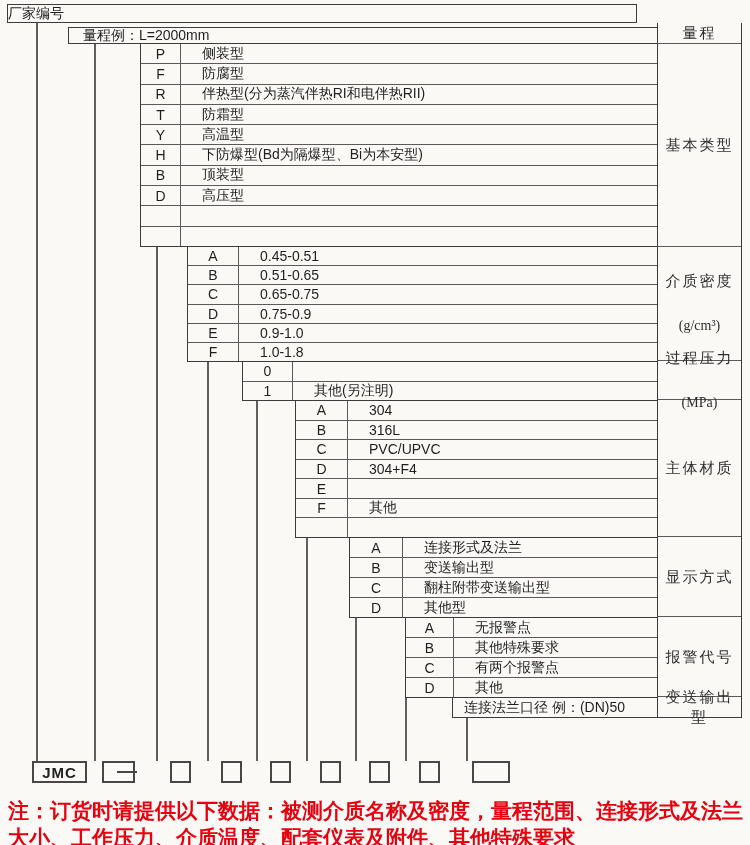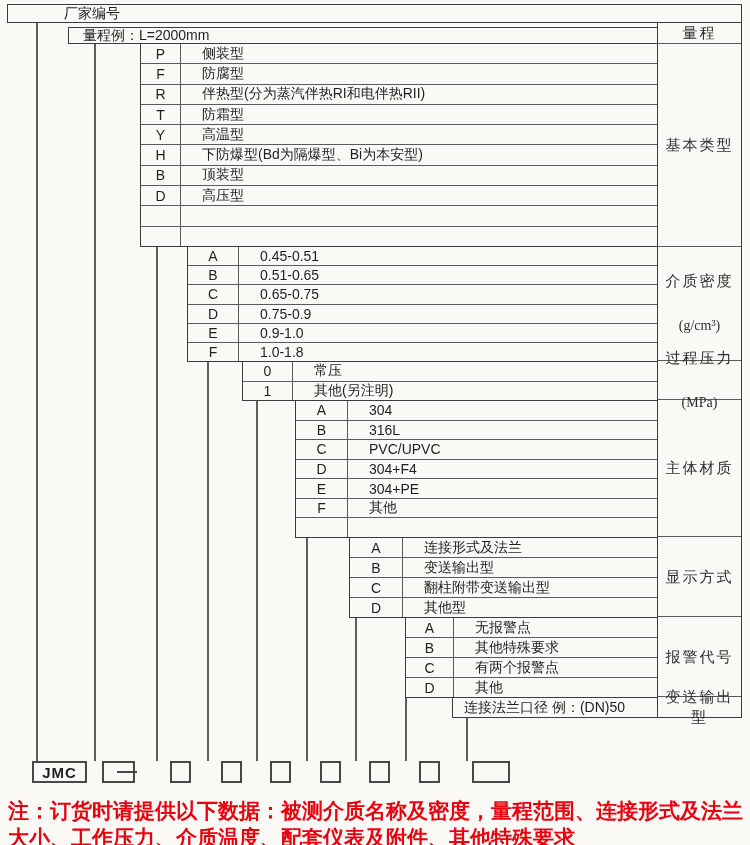--- a/index.html
+++ b/index.html
@@ -10,21 +10,21 @@
   }
   html,body{margin:0;padding:0;background:#e9e9e9;}
   .canvas{
     position:relative;width:750px;height:845px;background:var(--bg);
     font-family:"Liberation Sans","DejaVu Sans",sans-serif;
     color:var(--txt);overflow:hidden;margin:0 auto;
   }
   
   .topbox{position:absolute;box-sizing:border-box;border:1px solid var(--ln-dark);
     display:flex;align-items:center;font-size:14px;background:var(--bg);}
-  .manufacturer{left:7px;top:4px;width:735px;height:19px;padding-left:56px;}
+  .manufacturer{left:7px;top:4px;width:630px;height:19px;}
   .rangebox{left:68px;top:27px;width:589px;height:17px;padding-left:14px;border-right:none;}
   
   .labelcol{position:absolute;left:657px;top:23px;width:85px;height:695px;box-sizing:border-box;
     border-left:1px solid var(--ln-dark);border-right:1px solid var(--ln-dark);
     border-bottom:1px solid var(--ln-dark);display:flex;flex-direction:column;}
   .lcell{box-sizing:border-box;border-bottom:1px solid var(--ln);display:flex;
     flex-direction:column;align-items:center;justify-content:center;
     font-family:"Liberation Serif","DejaVu Serif",serif;font-size:15px;
     letter-spacing:2px;color:#2e2e2e;line-height:20px;text-align:center;}
   .lcell:last-child{border-bottom:none;}
@@ -172,21 +172,20 @@
       </div>
     <div class="row">
         <div class="code">F</div>
         <div class="desc">1.0-1.8</div>
       </div>
   </div>
 
   <div class="sec" id="sec-pressure">
     <div class="row">
         <div class="code">0</div>
-        <div class="desc">常压</div>
       </div>
     <div class="row">
         <div class="code">1</div>
         <div class="desc">其他(另注明)</div>
       </div>
   </div>
 
   <div class="sec" id="sec-material">
     <div class="row">
         <div class="code">A</div>
@@ -199,21 +198,20 @@
     <div class="row">
         <div class="code">C</div>
         <div class="desc">PVC/UPVC</div>
       </div>
     <div class="row">
         <div class="code">D</div>
         <div class="desc">304+F4</div>
       </div>
     <div class="row">
         <div class="code">E</div>
-        <div class="desc">304+PE</div>
       </div>
     <div class="row">
         <div class="code">F</div>
         <div class="desc">其他</div>
       </div>
     <div class="row">
         <div class="code"></div>
         <div class="desc"></div>
       </div>
   </div>

